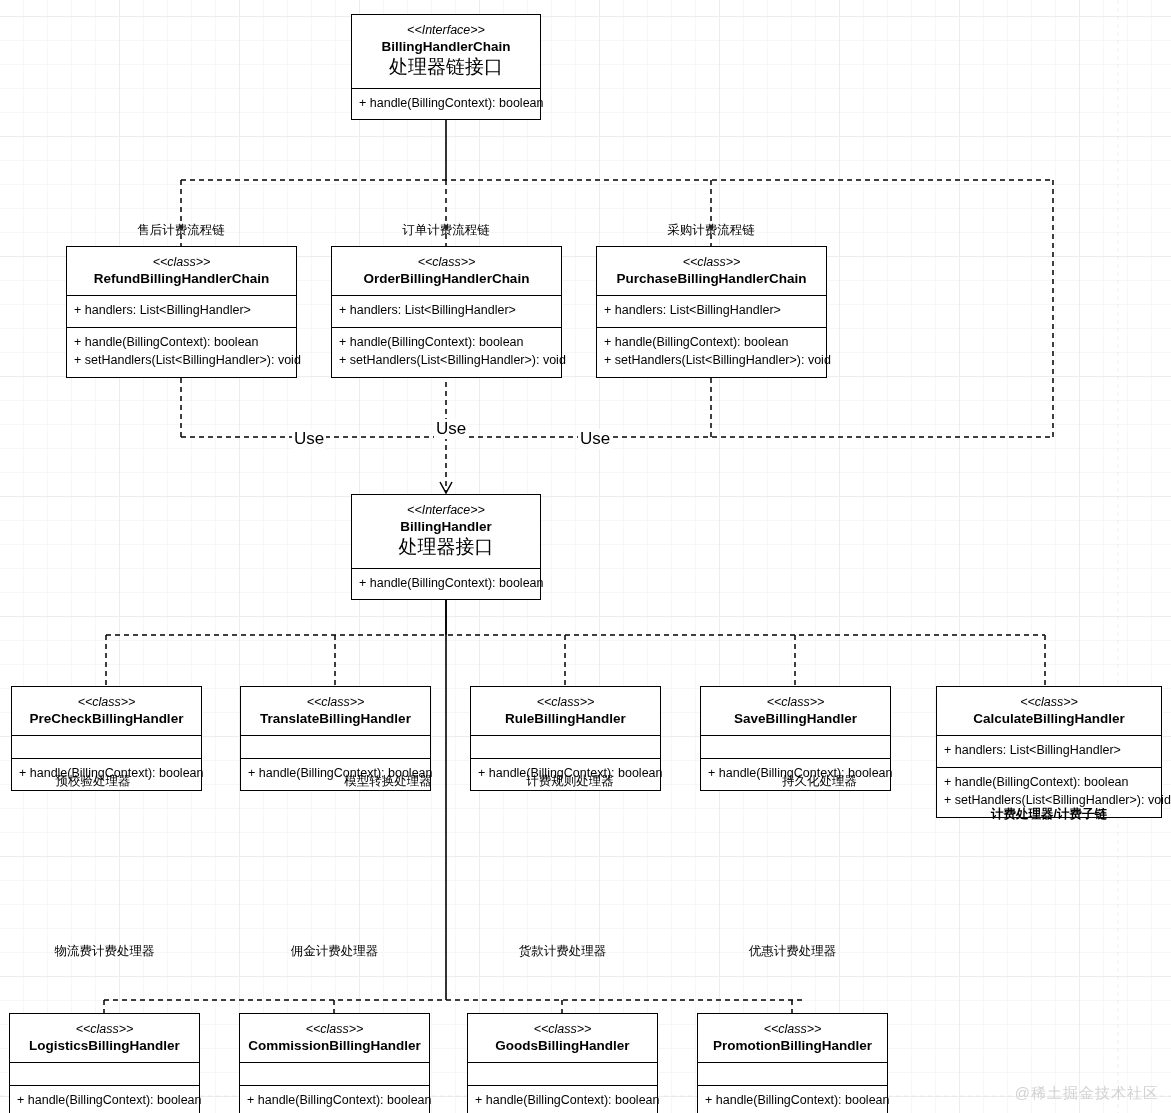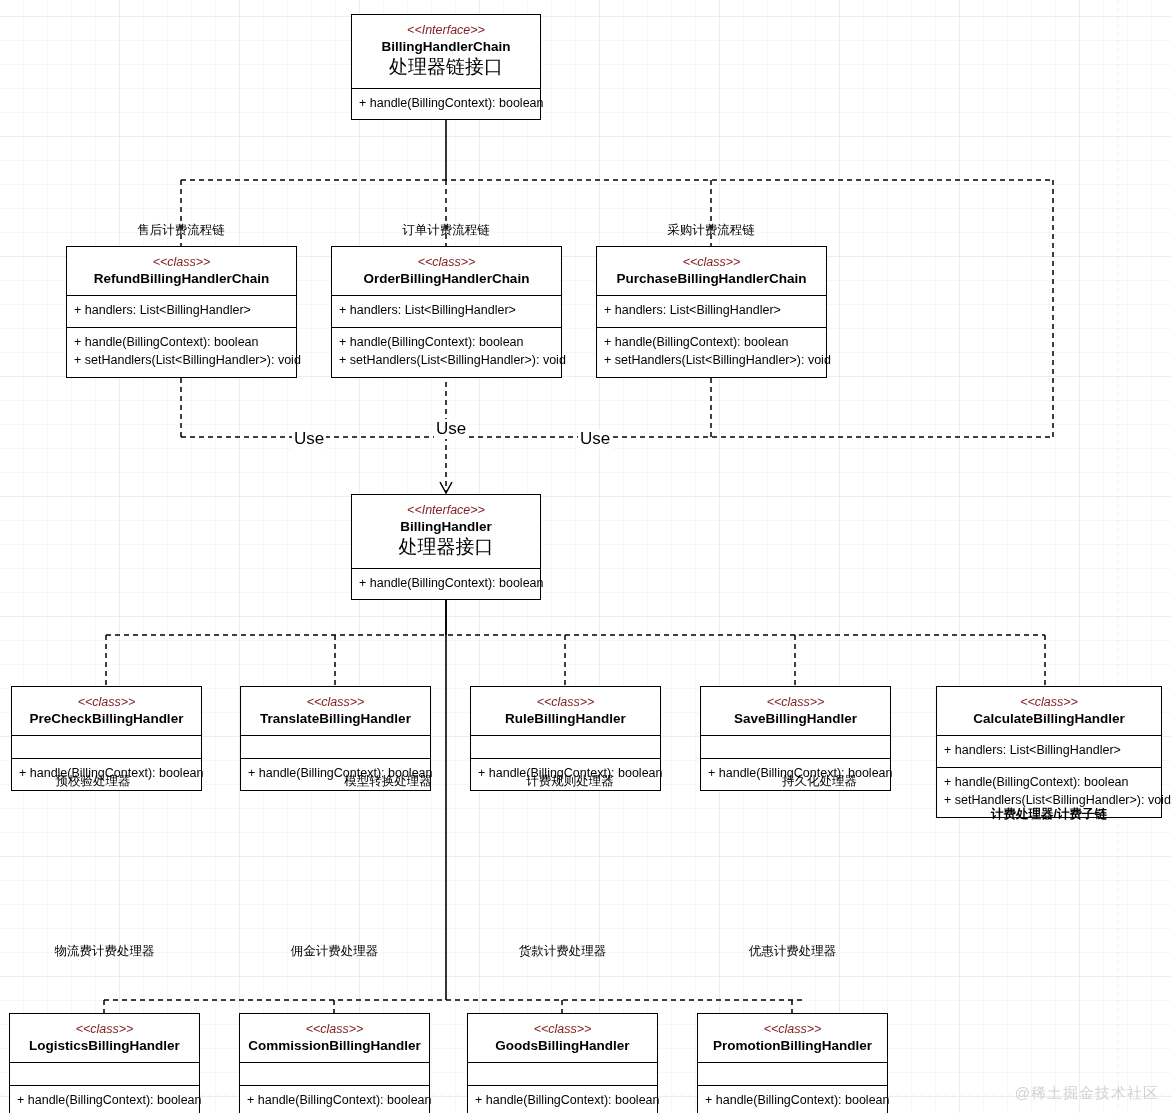--- a/index.html
+++ b/index.html
@@ -30,21 +30,21 @@
     z-index:3;
   }
   .uml .head{
     text-align:center;
     padding:7px 6px 8px 6px;
     line-height:1.28;
   }
   .uml .stereo{
     font-style:italic;
     font-size:12.5px;
-    color:#7f1d1d;
+    color:#000000;
     display:block;
   }
   .uml .cname{
     font-weight:bold;
     font-size:13.5px;
     color:#000;
     display:block;
   }
   .uml .cn-zh{
     font-size:19px;

